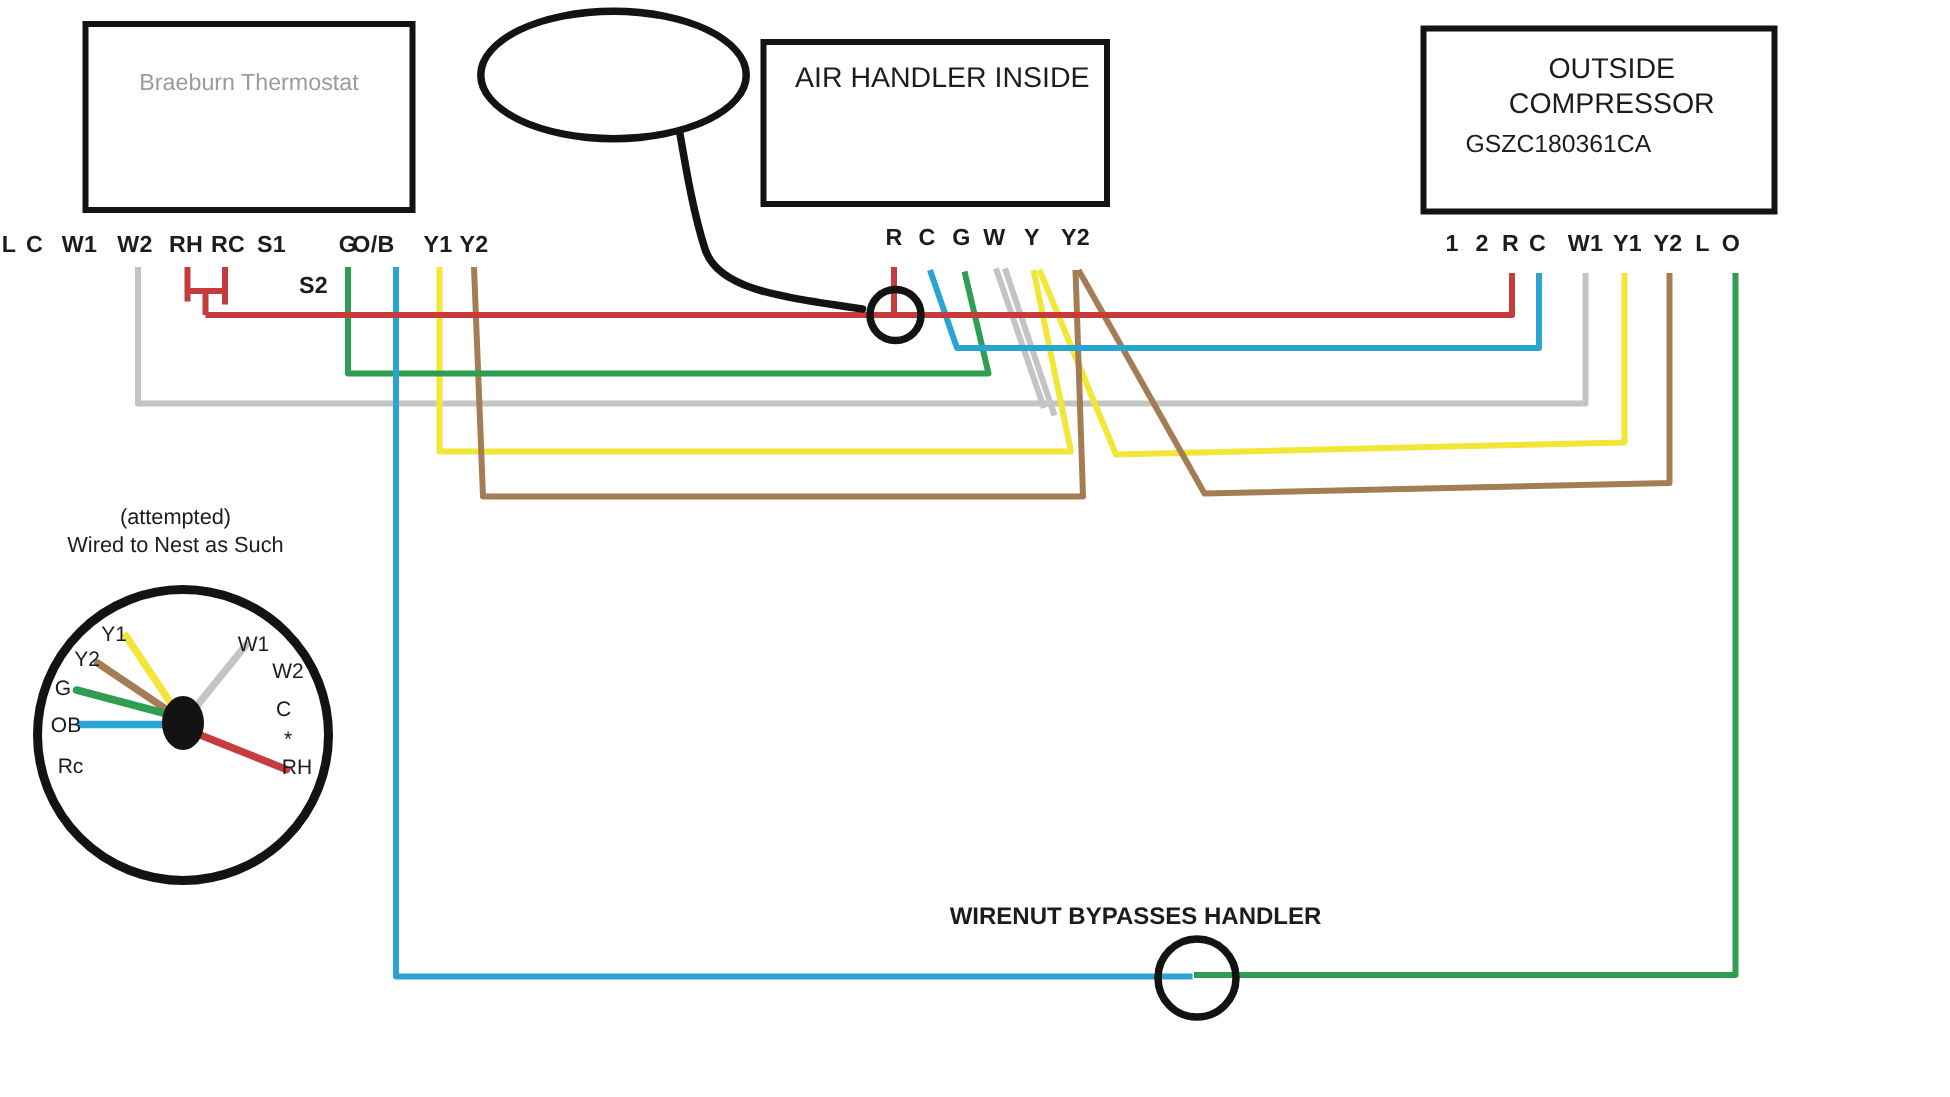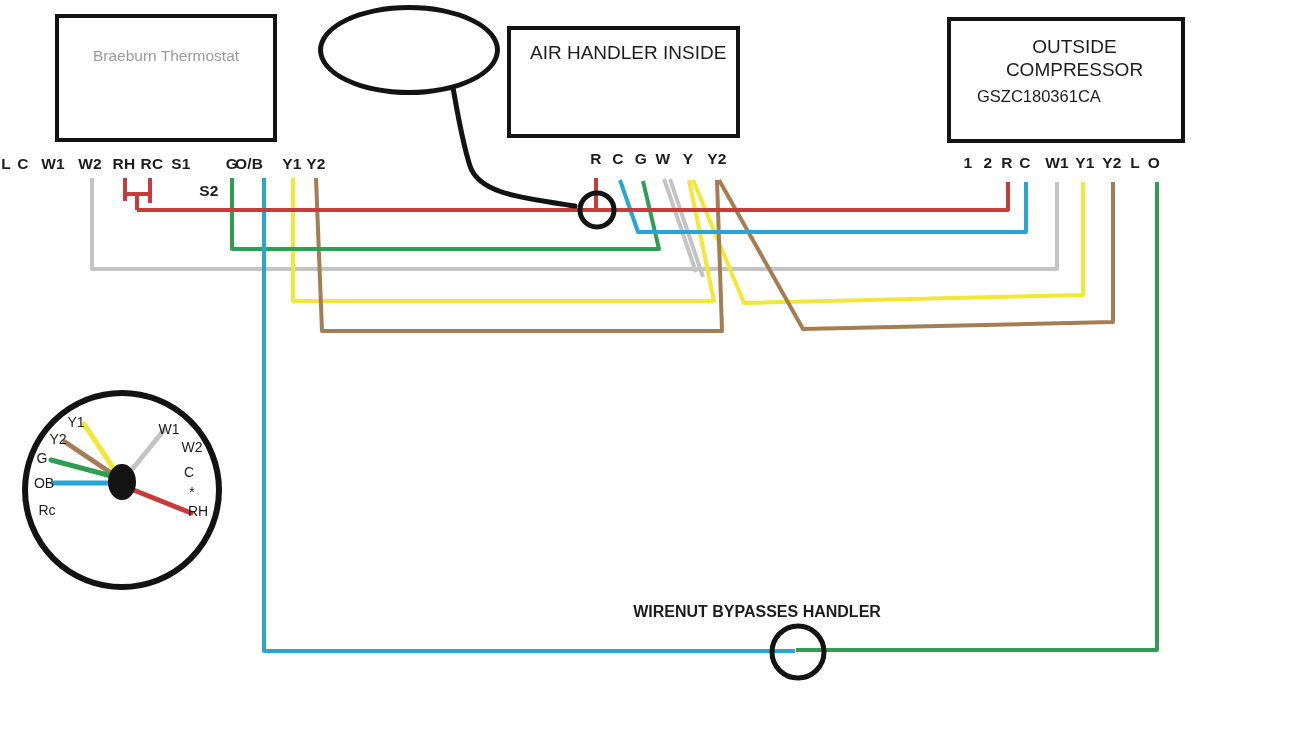--- a/index.html
+++ b/index.html
@@ -121,20 +121,24 @@
   <span class="term" style="left:968px;  top:154px;">1</span>
   <span class="term" style="left:988px;  top:154px;">2</span>
   <span class="term" style="left:1007px; top:154px;">R</span>
   <span class="term" style="left:1025px; top:154px;">C</span>
   <span class="term" style="left:1057px; top:154px;">W1</span>
   <span class="term" style="left:1085px; top:154px;">Y1</span>
   <span class="term" style="left:1112px; top:154px;">Y2</span>
   <span class="term" style="left:1135px; top:154px;">L</span>
   <span class="term" style="left:1154px; top:154px;">O</span>
 
+  <div id="nest-caption" class="centered">
+    <div>(attempted)</div>
+    <div>Wired to Nest as Such</div>
+  </div>
   <span class="nest-label" style="left:76px;  top:414px;">Y1</span>
   <span class="nest-label" style="left:58px;  top:431px;">Y2</span>
   <span class="nest-label" style="left:42px;  top:450px;">G</span>
   <span class="nest-label" style="left:44px;  top:475px;">OB</span>
   <span class="nest-label" style="left:47px;  top:502px;">Rc</span>
   <span class="nest-label" style="left:169px; top:421px;">W1</span>
   <span class="nest-label" style="left:192px; top:439px;">W2</span>
   <span class="nest-label" style="left:189px; top:464px;">C</span>
   <span class="nest-label" style="left:192px; top:484px;">*</span>
   <span class="nest-label" style="left:198px; top:503px;">RH</span>

